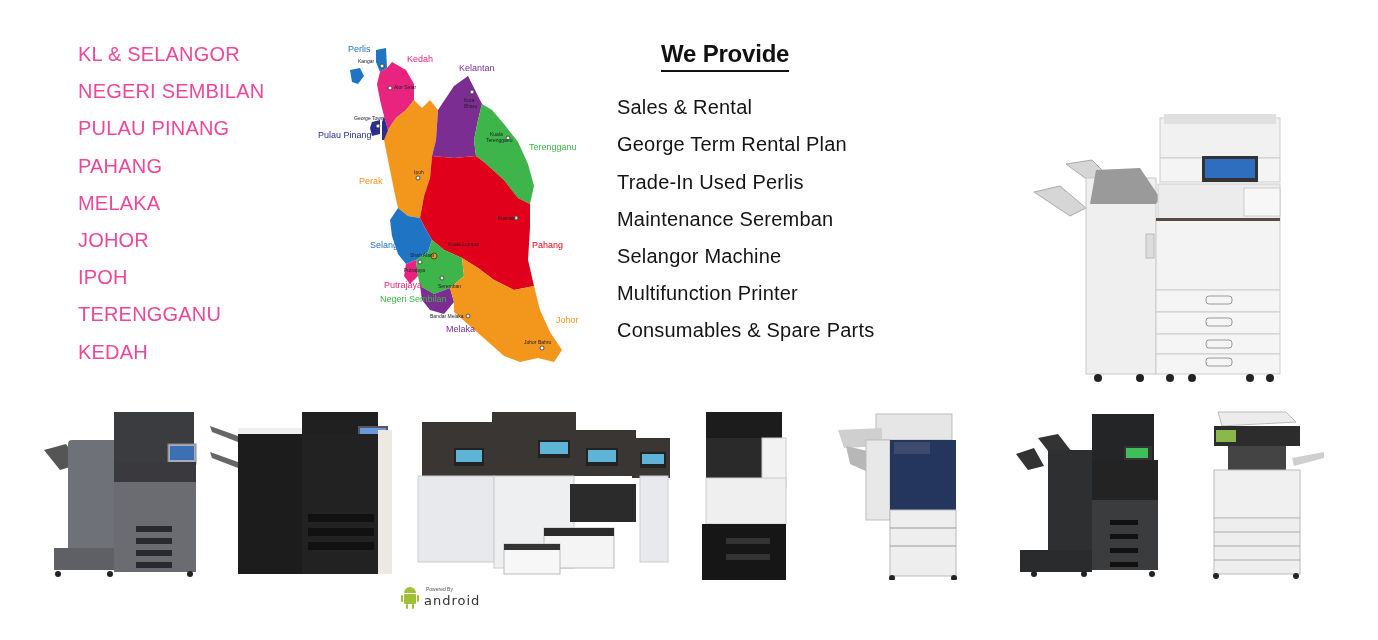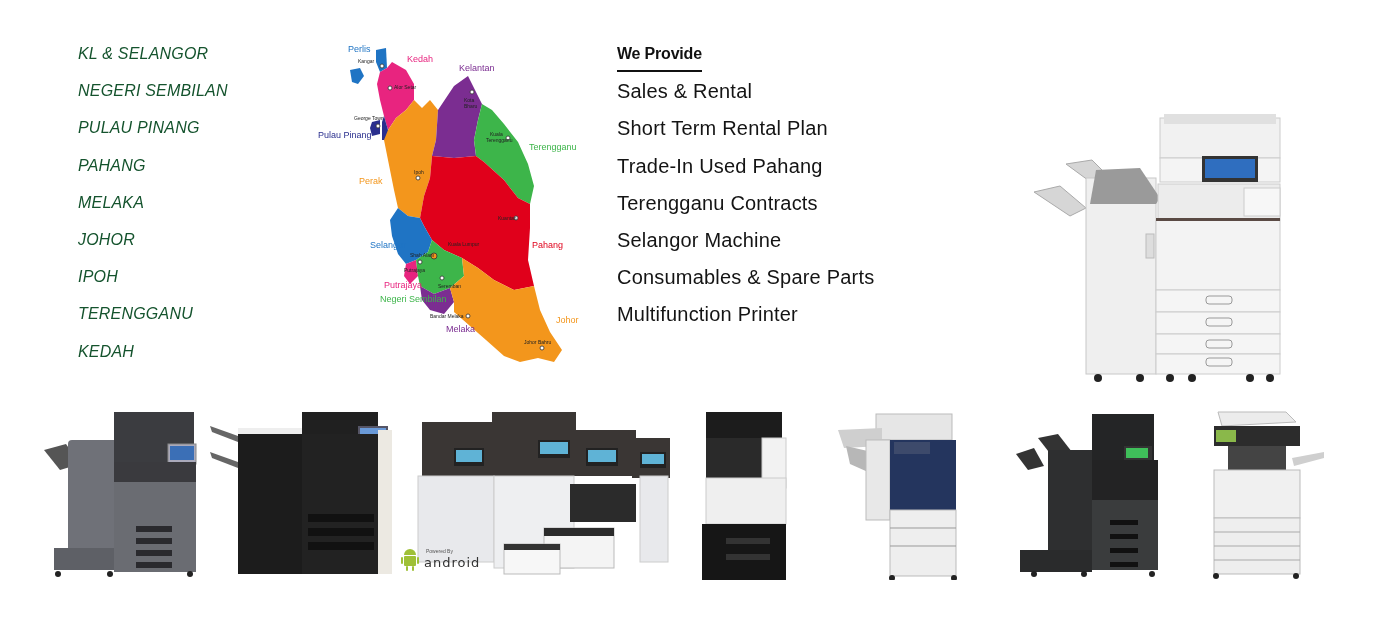--- a/index.html
+++ b/index.html
@@ -1,36 +1,36 @@
 <!DOCTYPE html>
 <html><head>
   <meta charset="utf-8">
   <style>
     * { box-sizing: border-box; margin: 0; padding: 0; }
     html, body { width: 1378px; height: 640px; background: #ffffff; overflow: hidden; }
     body { position: relative; font-family: "Liberation Sans", "DejaVu Sans", sans-serif; color: #111; }
 
     .locations { position: absolute; left: 78px; top: 41px; }
-    .locations li { list-style: none; font-size: 16px; height: 37.2px; line-height: 26px; letter-spacing: 0.2px; color: #14532d; font-style: italic; }
+    .locations li { list-style: none; font-size: 20px; height: 37.2px; line-height: 26px; letter-spacing: 0.2px; color: #ec4899; }
 
     .services { position: absolute; left: 617px; top: 41px; }
-    .services .heading { font-size: 16px; font-weight: bold; height: 37.2px; line-height: 26px; display: inline-block; position: relative; letter-spacing: -0.2px; }
+    .services .heading { font-size: 24px; font-weight: bold; height: 37.2px; line-height: 26px; display: inline-block; position: relative; letter-spacing: -0.2px; margin-left: 44px; }
     .services .heading::after { content: ""; position: absolute; left: 0; right: 0; top: 29px; height: 2px; background: #111; }
-    .services ul { list-style: none; }
+    .services ul { list-style: none; margin-top: 16px; }
     .services li { font-size: 20px; height: 37.2px; line-height: 26px; color: #141414; letter-spacing: 0.2px; }
 
     .map { position: absolute; left: 298px; top: 40px; width: 280px; height: 330px; margin-left: 16px; }
     .map svg { width: 100%; height: 100%; }
     .map text { font-family: "Liberation Sans", sans-serif; }
 
     .hero-printer { position: absolute; left: 1030px; top: 112px; width: 258px; height: 272px; }
     .printer { position: absolute; }
     .printer svg { width: 100%; height: 100%; }
 
-    .android-badge { position: absolute; left: 400px; top: 548px; width: 90px; height: 24px; text-decoration: underline; }
+    .android-badge { position: absolute; left: 400px; top: 586px; width: 90px; height: 24px; text-decoration: underline; }
   </style>
 </head>
 <body>
 
 <ul class="locations">
   <li>KL &amp; SELANGOR</li>
   <li>NEGERI SEMBILAN</li>
   <li>PULAU PINANG</li>
   <li>PAHANG</li>
   <li>MELAKA</li>
@@ -114,26 +114,26 @@
       <text x="116" y="278">Bandar Melaka</text>
       <text x="210" y="304">Johor Bahru</text>
     </g>
   </svg>
 </div>
 
 <div class="services">
   <div class="heading">We Provide</div>
   <ul>
     <li>Sales &amp; Rental</li>
-    <li>Short Term Rental Plan</li>
-    <li>Trade-In Used Pahang</li>
-    <li>Terengganu Contracts</li>
+    <li>George Term Rental Plan</li>
+    <li>Trade-In Used Perlis</li>
+    <li>Maintenance Seremban</li>
     <li>Selangor Machine</li>
+    <li>Multifunction Printer</li>
     <li>Consumables &amp; Spare Parts</li>
-    <li>Multifunction Printer</li>
   </ul>
 </div>
 
 <div class="hero-printer">
   <svg viewBox="0 0 258 272">
 
     <path d="M4 80 L30 74 L56 96 L40 104 Z" fill="#d6d6d6" stroke="#aaa"></path>
     <path d="M36 52 L62 48 L82 68 L66 74 Z" fill="#d6d6d6" stroke="#aaa"></path>
 
     <rect x="56" y="66" width="70" height="196" fill="#efefef" stroke="#c8c8c8"></rect>

